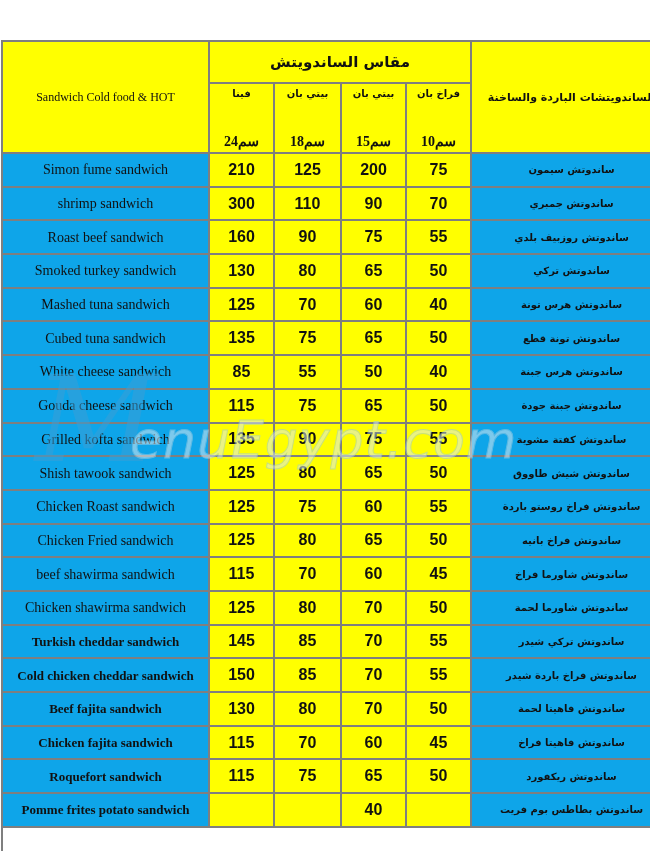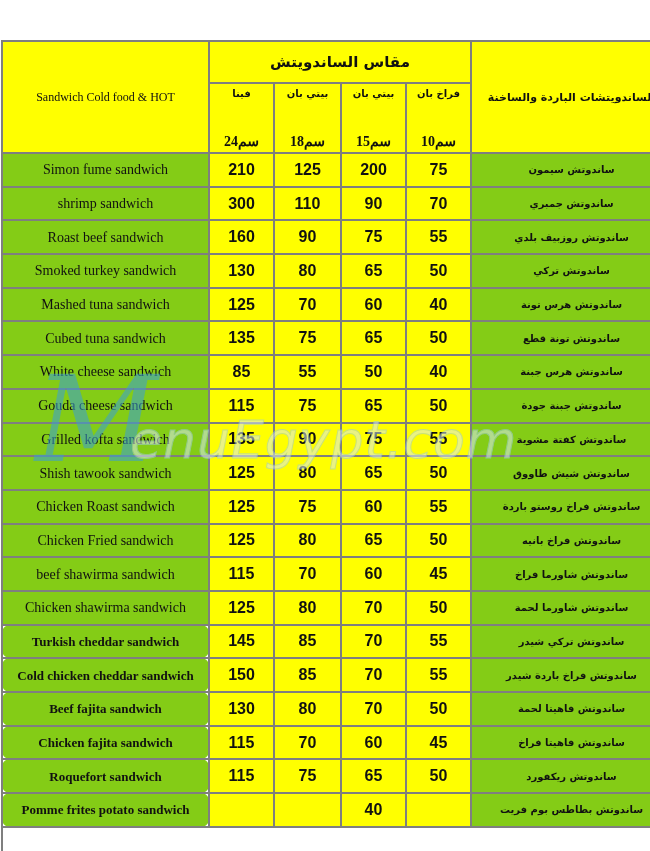--- a/index.html
+++ b/index.html
@@ -9,28 +9,28 @@
     position:absolute; left:1px; top:40px;
     border-collapse:collapse; table-layout:fixed;
     width:670px;
   }
   table.menu td, table.menu th {
     border:2px solid #7f7f7f;
     padding:0; text-align:center; vertical-align:middle;
     overflow:hidden;
   }
   .yellow { background:#ffff00; }
-  .white { background:#84cc16; }
+  .white { background:#0ea5e9; }
   th.en-head { font-family:"Liberation Serif", serif; font-weight:normal; font-size:12px; color:#111; height:90px; }
   th.size-title { font-family:"DejaVu Sans", sans-serif; font-size:15px; font-weight:bold; height:40px; color:#111; }
   th.size-col { font-family:"DejaVu Sans", sans-serif; font-size:10px; font-weight:bold; height:48px; line-height:20px; color:#111; }
   th.size-col .cm { display:block; font-family:"Liberation Serif", serif; font-size:14px;margin-top:28px; }
   th.ar-head { font-family:"DejaVu Sans", sans-serif; font-size:11px; font-weight:bold; color:#111; }
   td.name-en { font-size:14px; color:#111; height:30px; line-height:15px; padding:0 4px; }
-  td.name-en.bold { font-weight:bold; font-size:13px;border-radius:8px; }
+  td.name-en.bold { font-weight:bold; font-size:13px; }
   td.price { font-family:"Liberation Sans", sans-serif; font-size:16px; font-weight:bold; color:#111; }
   td.name-ar { font-family:"DejaVu Sans", sans-serif; font-size:10px; font-weight:bold; color:#111; direction:rtl; padding-right:24px; }
   .bottom-area { position:absolute; left:1px; top:815px; width:649px; height:36px; border-left:2px solid #7f7f7f; }
   .watermark {
     position:absolute; left:35px; top:365px; width:540px; height:120px;
     pointer-events:none; opacity:0.55;
   }
   .wm-m { position:absolute; left:0; top:0; font-family:"DejaVu Serif", serif; font-size:120px; font-style:italic; color:#3a9fd6; line-height:110px; }
   .wm-text { position:absolute; left:95px; top:45px; font-family:"DejaVu Sans", sans-serif; font-size:52px; font-style:italic; color:#d8e8f0; -webkit-text-stroke:1px #9cc9de; letter-spacing:1px; }
 </style>

